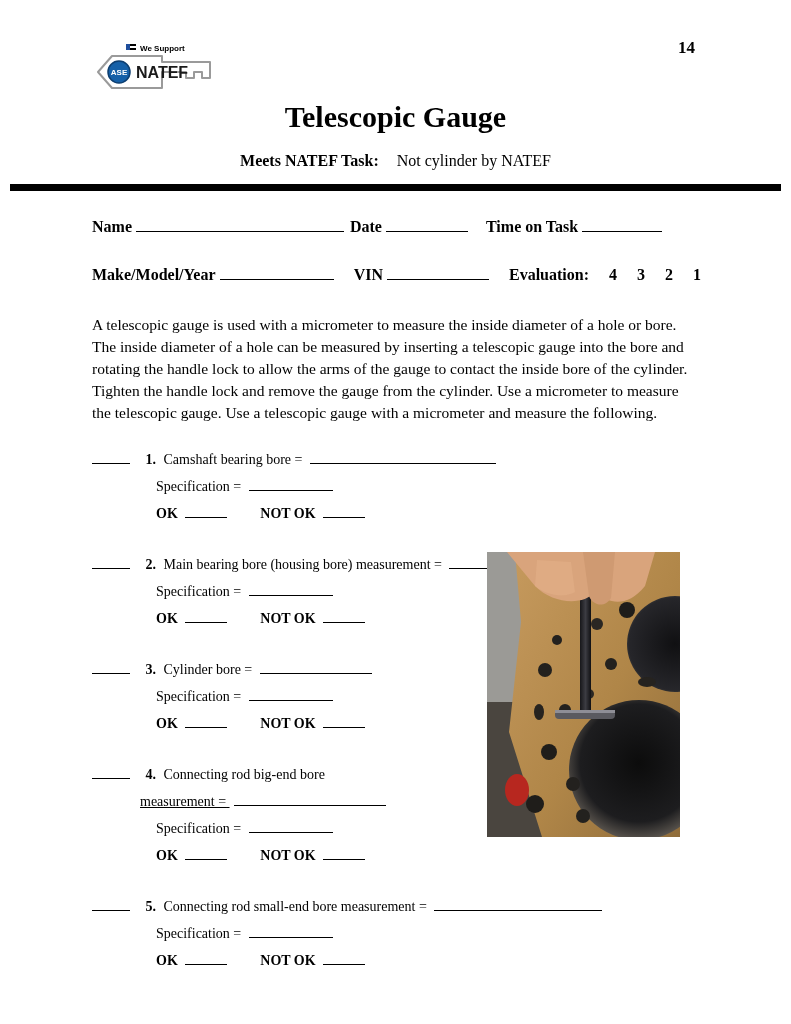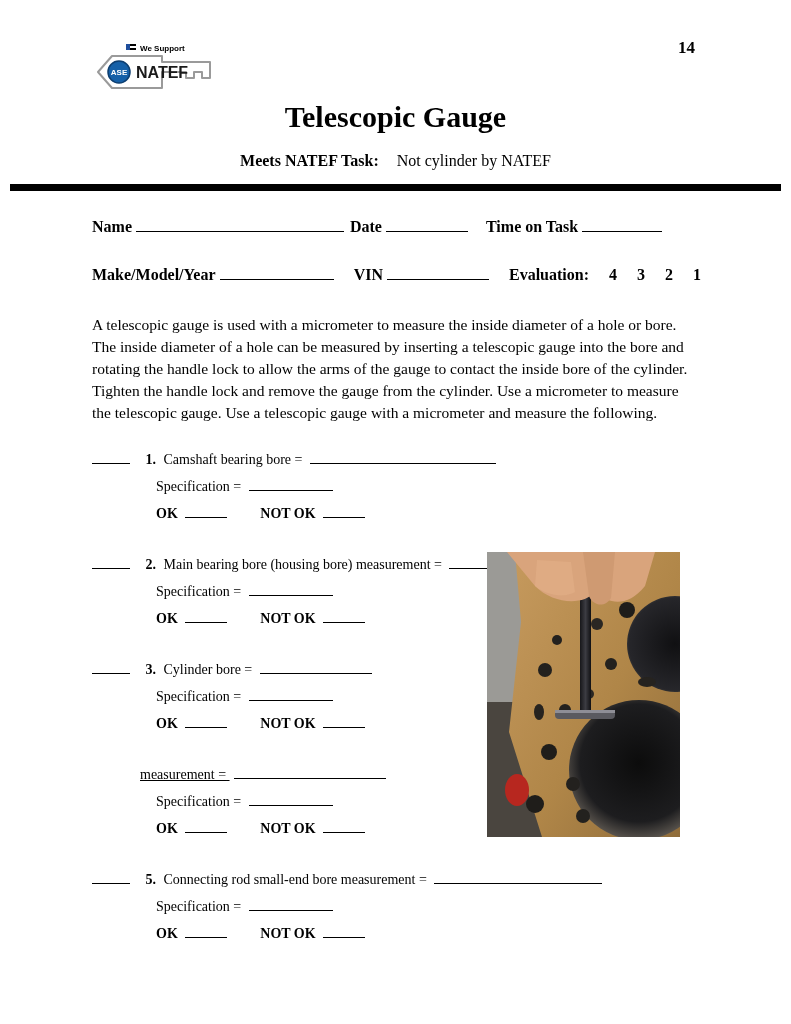--- a/index.html
+++ b/index.html
@@ -152,20 +152,25 @@
       <div class="ok-line">
         <span>OK</span>
         <span class="blank" style="width:42px"></span>
         <span class="ok-gap"></span>
         <span>NOT OK</span>
         <span class="blank" style="width:42px"></span>
       </div>
     </div>
 
     <div class="task">
+      <div class="task-line">
+        <span class="blank" style="width:38px;margin-left:0"></span>
+        <span class="num">4.</span>
+        <span>Connecting rod big-end bore</span>
+      </div>
       <div class="meas-line">
         <span>measurement =</span>
         <span class="blank" style="width:152px"></span>
       </div>
       <div class="spec-line">
         <span>Specification =</span>
         <span class="blank" style="width:84px"></span>
       </div>
       <div class="ok-line">
         <span>OK</span>

